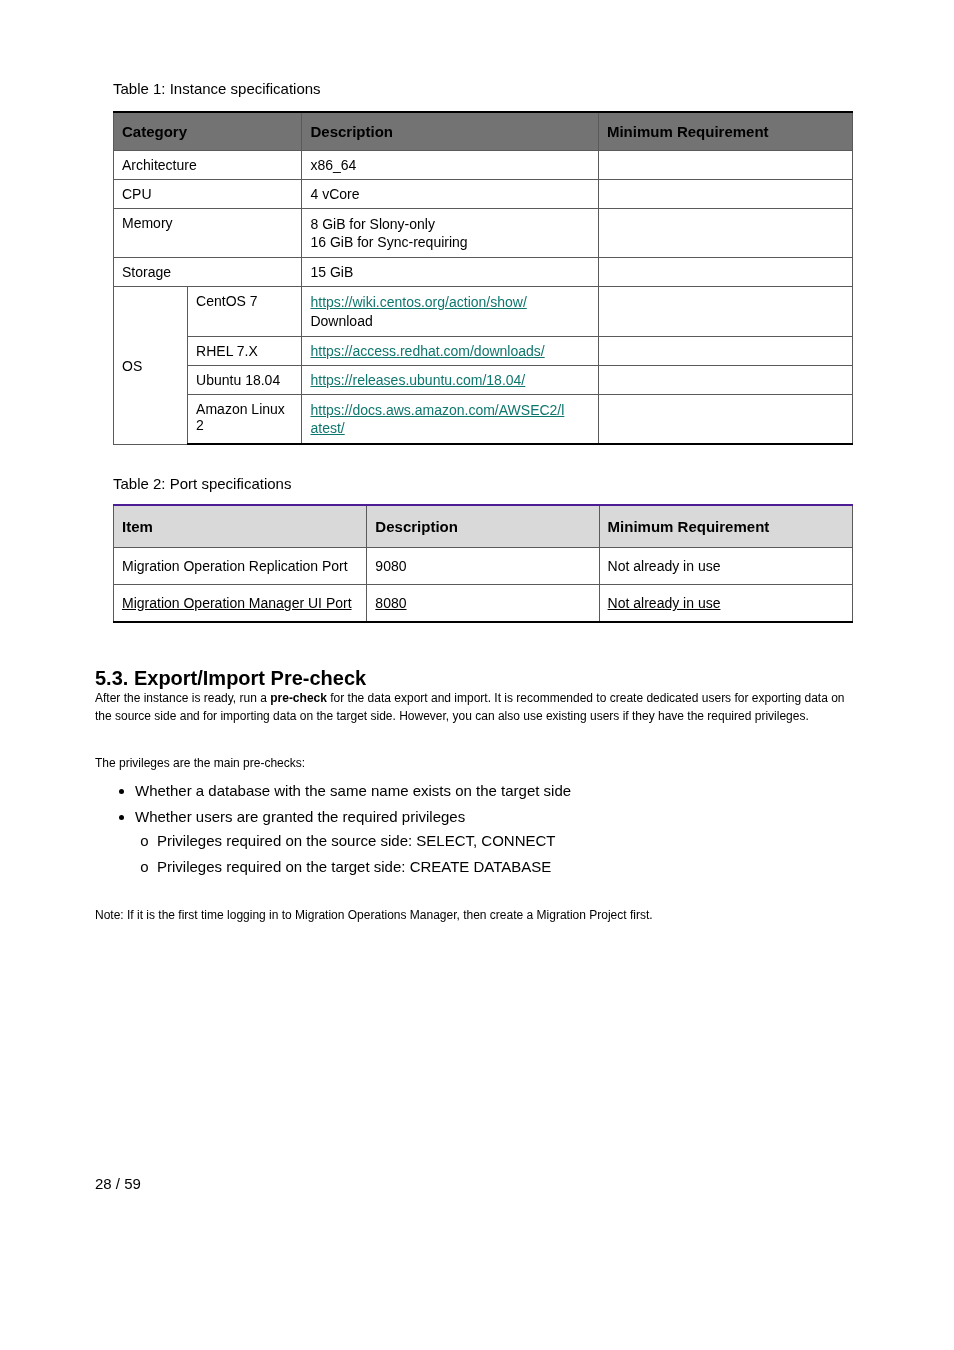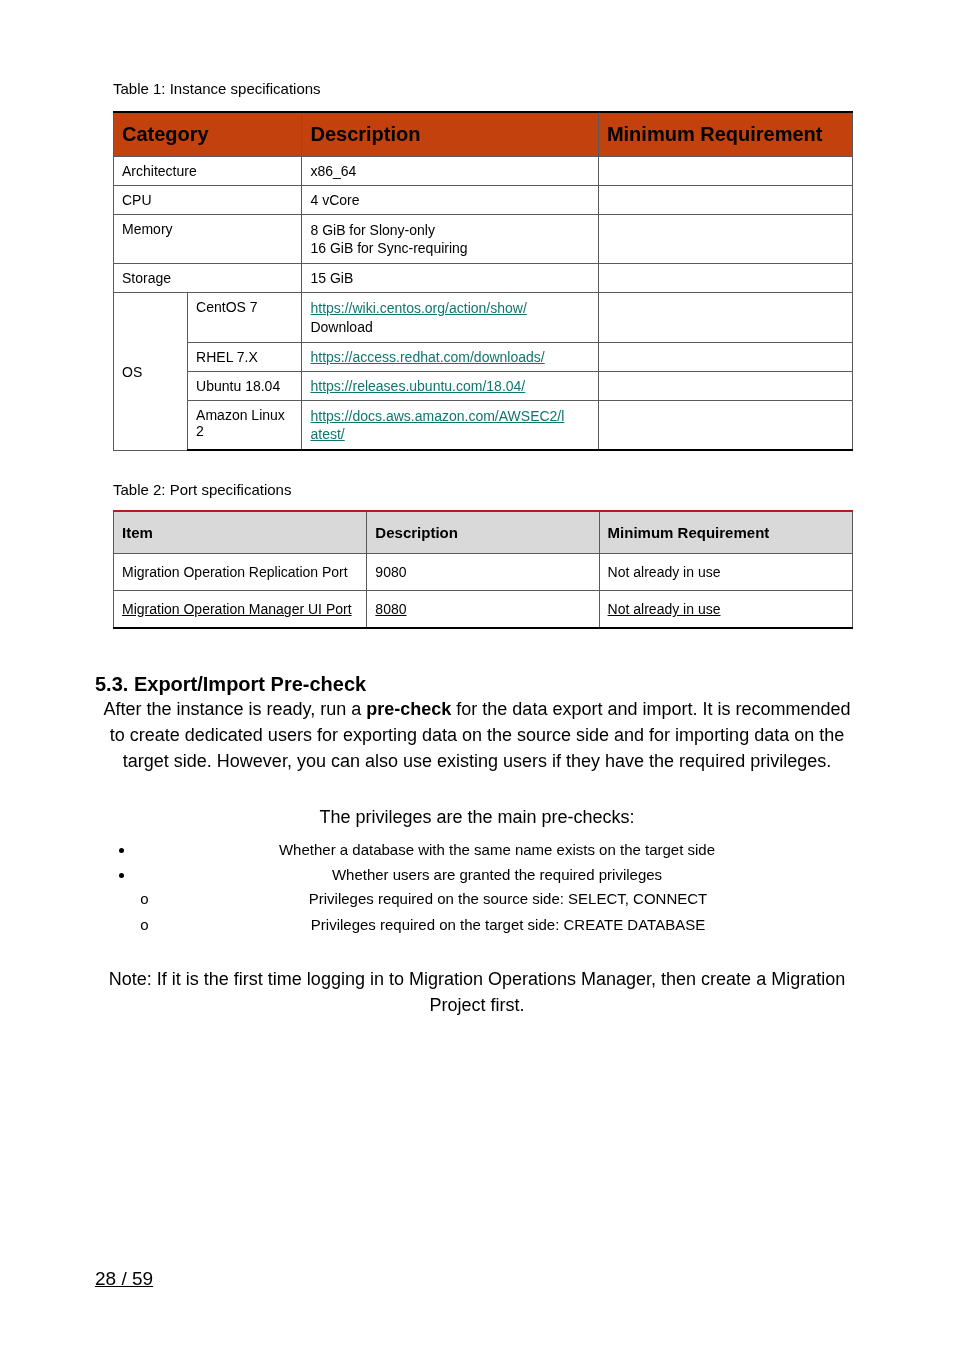--- a/index.html
+++ b/index.html
@@ -28,23 +28,23 @@
     border-collapse: collapse;
     font-size: 14px;
   }
   .tbl1 th, .tbl1 td {
     border: 1px solid #5a5a5a;
     padding: 6px 8px;
     text-align: left;
     vertical-align: top;
   }
   .tbl1 thead th {
-    background: #c2410c;
+    background: #737373;
     font-weight: bold;
-    font-size: 20px;
+    font-size: 15px;
     padding: 10px 8px;
     border-top: 2px solid #000;
   }
   .tbl1 tbody tr:last-child td,
   .tbl1 tbody tr:last-child th {
     border-bottom: 2px solid #000;
   }
   .tbl1 .col-a { width: 70px; }
   .tbl1 .col-b { width: 108px; }
   .tbl1 .col-c { width: 280px; }
@@ -74,62 +74,60 @@
     border: 1px solid #5a5a5a;
     padding: 10px 8px;
     text-align: left;
     vertical-align: top;
   }
   .tbl2 thead th {
     background: #d9d9d9;
     font-weight: bold;
     font-size: 15px;
     padding: 12px 8px;
-    border-top: 2px solid #b91c1c;
+    border-top: 2px solid #4c1d95;
   }
   .tbl2 tbody tr:last-child td {
     border-bottom: 2px solid #000;
     text-decoration: underline;
   }
   .tbl2 .c1 { width: 240px; }
   .tbl2 .c2 { width: 220px; }
   .tbl2 .c3 { width: 240px; }
 
   
   .sec-heading {
     font-size: 20px;
     font-weight: bold;
     margin: 44px 0 0 0;
   }
   .body-text {
-    font-size: 18px;
+    font-size: 12px;
     line-height: 1.45;
     margin: 0 0 30px 0;
-    text-align: center;
   }
   .body-text .strong { font-weight: bold; }
 
   .bullets {
     font-size: 15px;
     line-height: 1.45;
     margin: 0 0 30px 0;
     padding-left: 40px;
   }
-  .bullets li { margin: 0 0 4px 0; text-align: center; }
+  .bullets li { margin: 0 0 4px 0; }
   .bullets .sub {
     list-style-type: circle;
     margin: 2px 0 2px 0;
     padding-left: 22px;
   }
   .bullets .sub li { list-style-type: "o  "; }
 
   .footer-note {
-    font-size: 19px;
+    font-size: 15px;
     margin-top: 250px;
-    text-decoration: underline;
   }
 </style>
 </head>
 <body>
 
 <div class="page">
 
   <p class="intro">Table 1: Instance specifications</p>
 
   <table class="tbl1">

